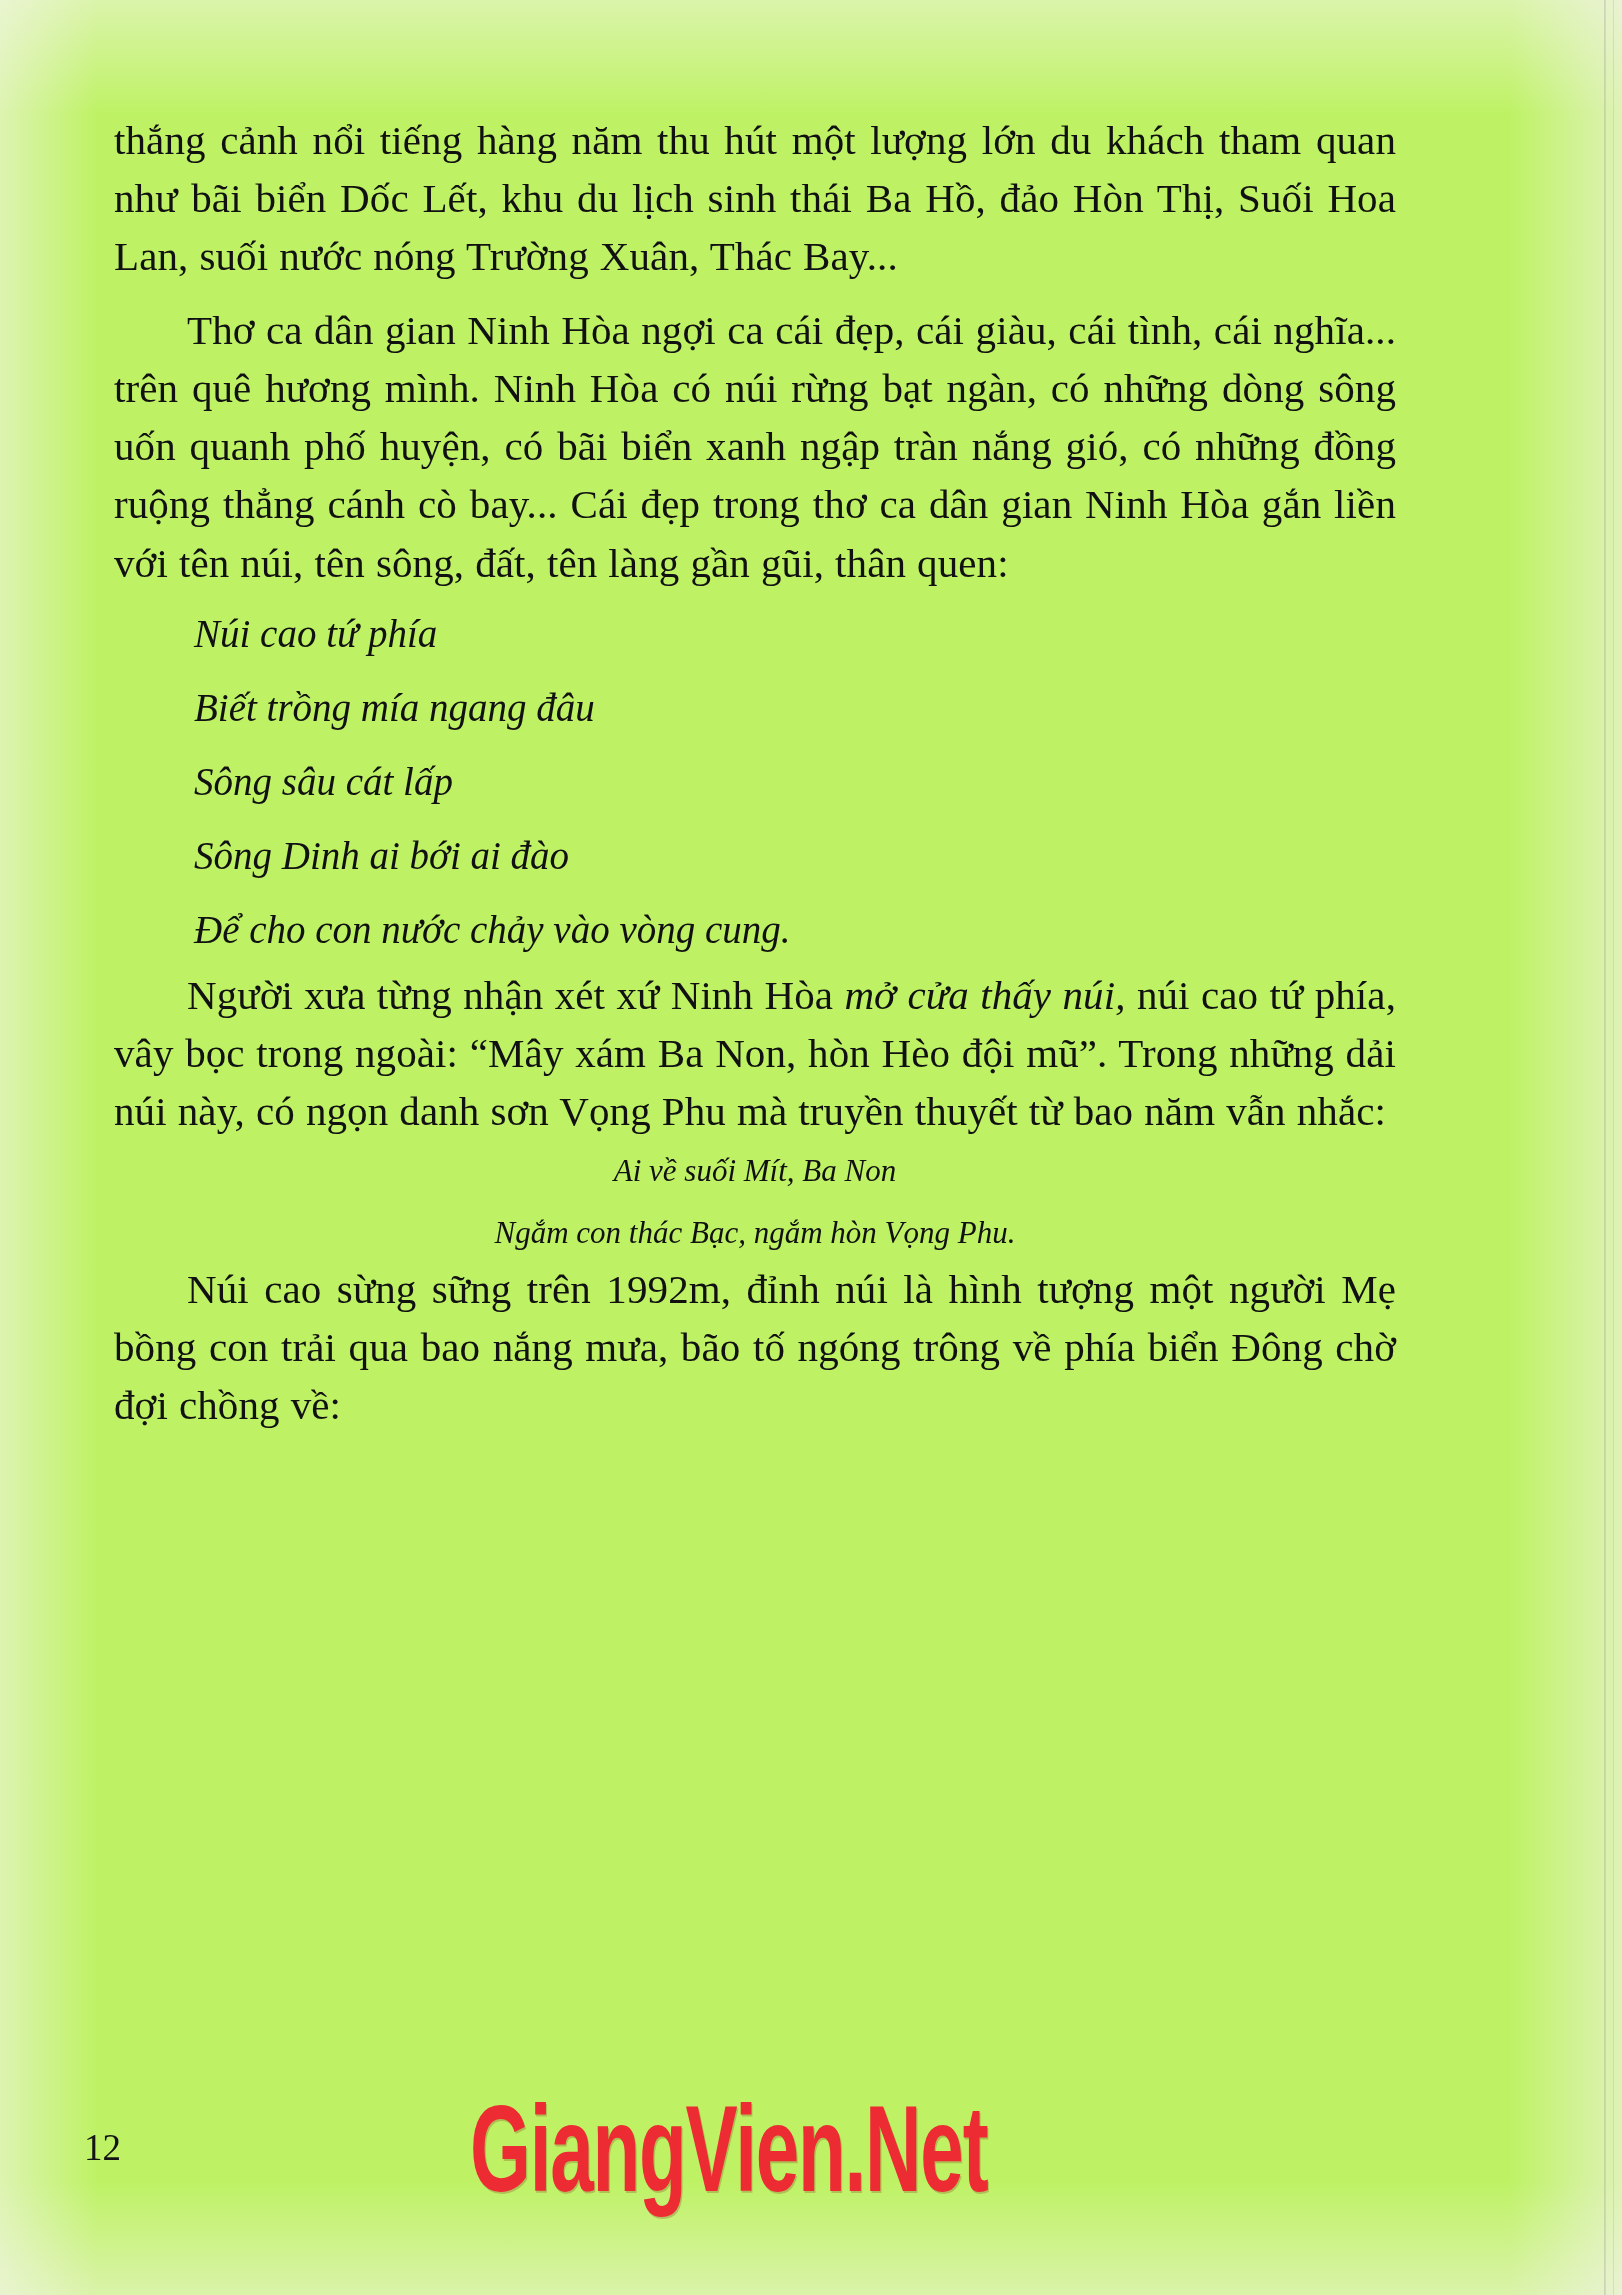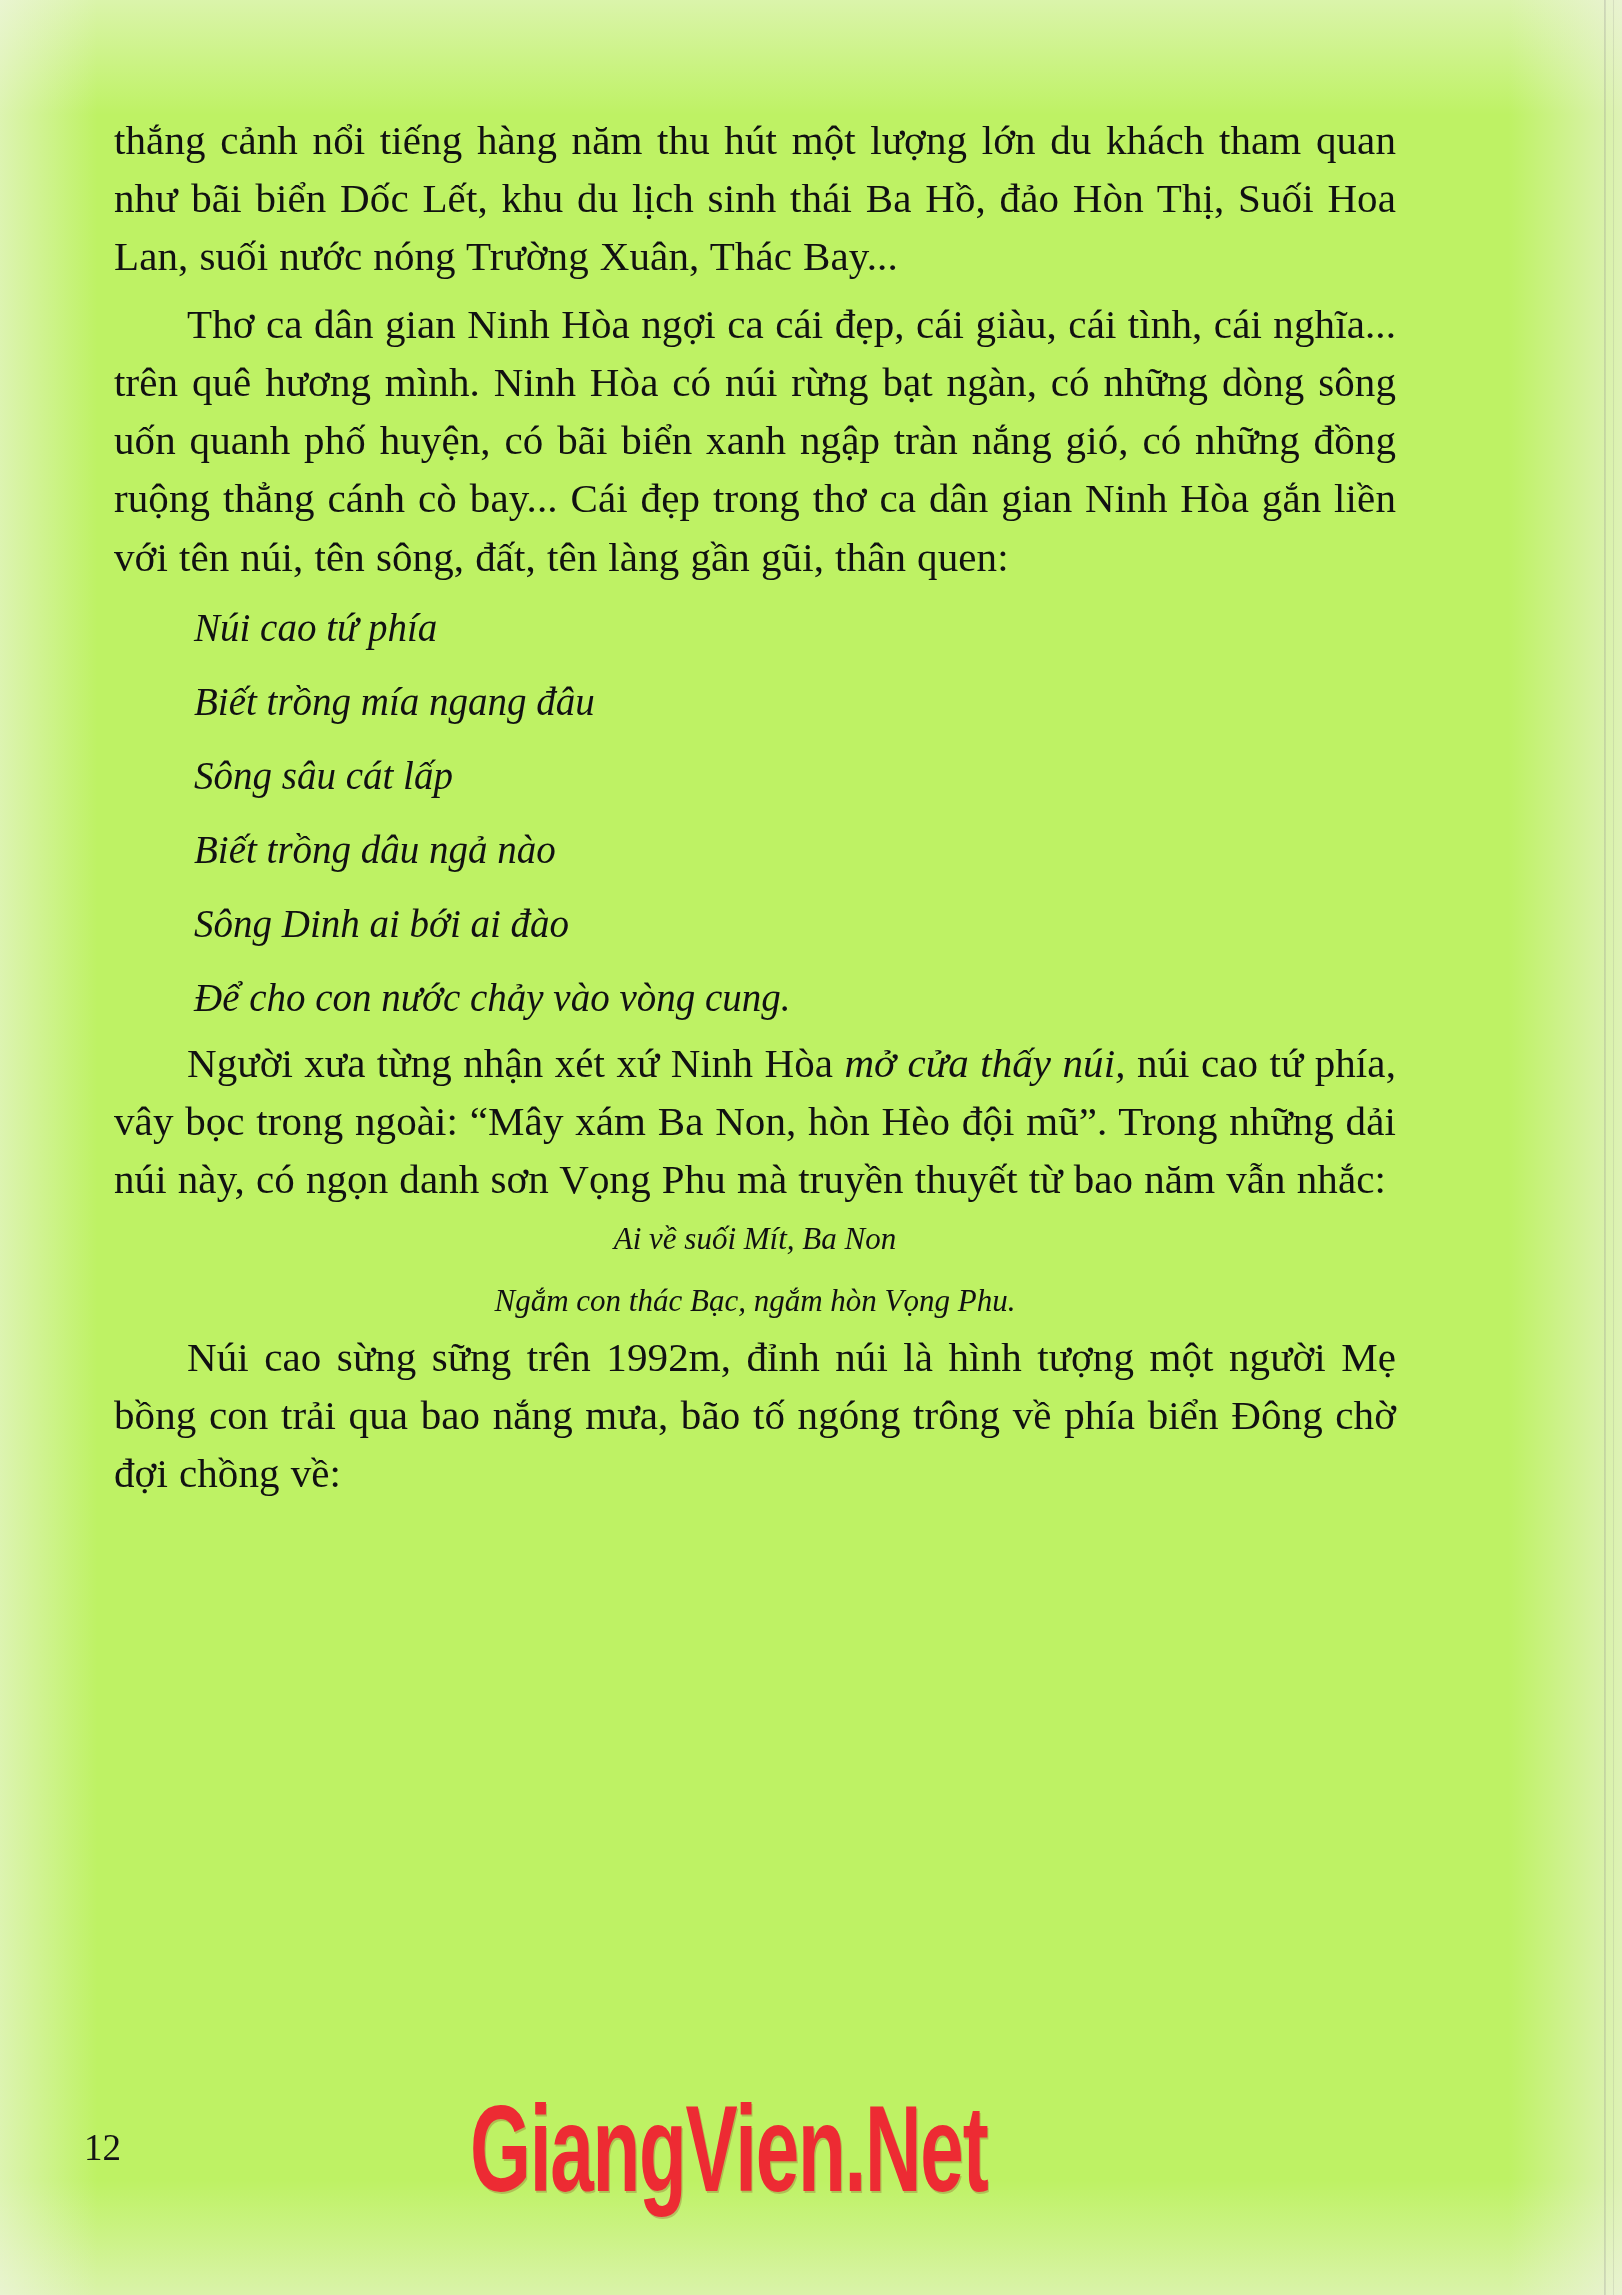--- a/index.html
+++ b/index.html
@@ -63,21 +63,21 @@
     text-justify: inter-word;
     letter-spacing: 0.1px;
     word-spacing: 0.7px;
   }
 
   p.body-par.indent {
     text-indent: 73px;
   }
 
   p.body-par + p.body-par {
-    margin-top: 9px;
+    margin-top: 15px;
   }
 
   .verse-block {
     margin: 22px 0 17px 0;
   }
 
   .verse-line {
     font-style: italic;
     font-size: 39px;
     line-height: 1.0;
@@ -139,21 +139,20 @@
   <div class="text-column">
 
     <p class="body-par">thắng cảnh nổi tiếng hàng năm thu hút một lượng lớn du khách tham quan như bãi biển Dốc Lết, khu du lịch sinh thái Ba Hồ, đảo Hòn Thị, Suối Hoa Lan, suối nước nóng Trường Xuân, Thác Bay...</p>
 
     <p class="body-par indent">Thơ ca dân gian Ninh Hòa ngợi ca cái đẹp, cái giàu, cái tình, cái nghĩa... trên quê hương mình. Ninh Hòa có núi rừng bạt ngàn, có những dòng sông uốn quanh phố huyện, có bãi biển xanh ngập tràn nắng gió, có những đồng ruộng thẳng cánh cò bay... Cái đẹp trong thơ ca dân gian Ninh Hòa gắn liền với tên núi, tên sông, đất, tên làng gần gũi, thân quen:</p>
 
     <div class="verse-block">
       <div class="verse-line">Núi cao tứ phía</div>
       <div class="verse-line">Biết trồng mía ngang đâu</div>
       <div class="verse-line">Sông sâu cát lấp</div>
-      <div class="verse-line">Biết trồng dâu ngả nào</div>
       <div class="verse-line">Sông Dinh ai bới ai đào</div>
       <div class="verse-line">Để cho con nước chảy vào vòng cung.</div>
     </div>
 
     <p class="body-par indent"><span>Người xưa từng nhận xét xứ Ninh Hòa </span><em class="emph">mở cửa thấy núi,</em><span> núi cao tứ phía, vây bọc trong ngoài: “Mây xám Ba Non, hòn Hèo đội mũ”. Trong những dải núi này, có ngọn danh sơn Vọng Phu mà truyền thuyết từ bao năm vẫn nhắc:</span></p>
 
     <div class="couplet-block">
       <div class="couplet-line">Ai về suối Mít, Ba Non</div>
       <div class="couplet-line">Ngắm con thác Bạc, ngắm hòn Vọng Phu.</div>
     </div>

